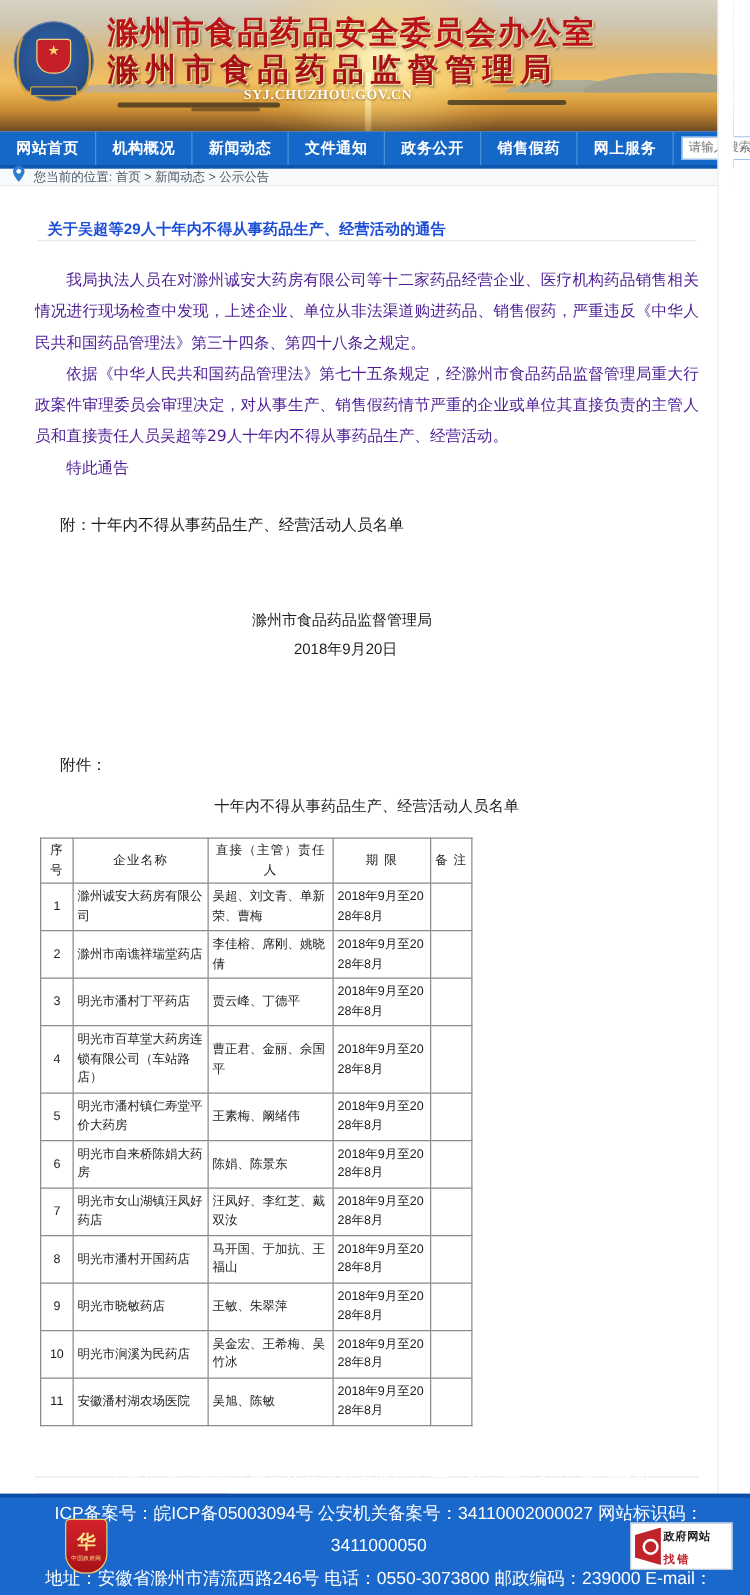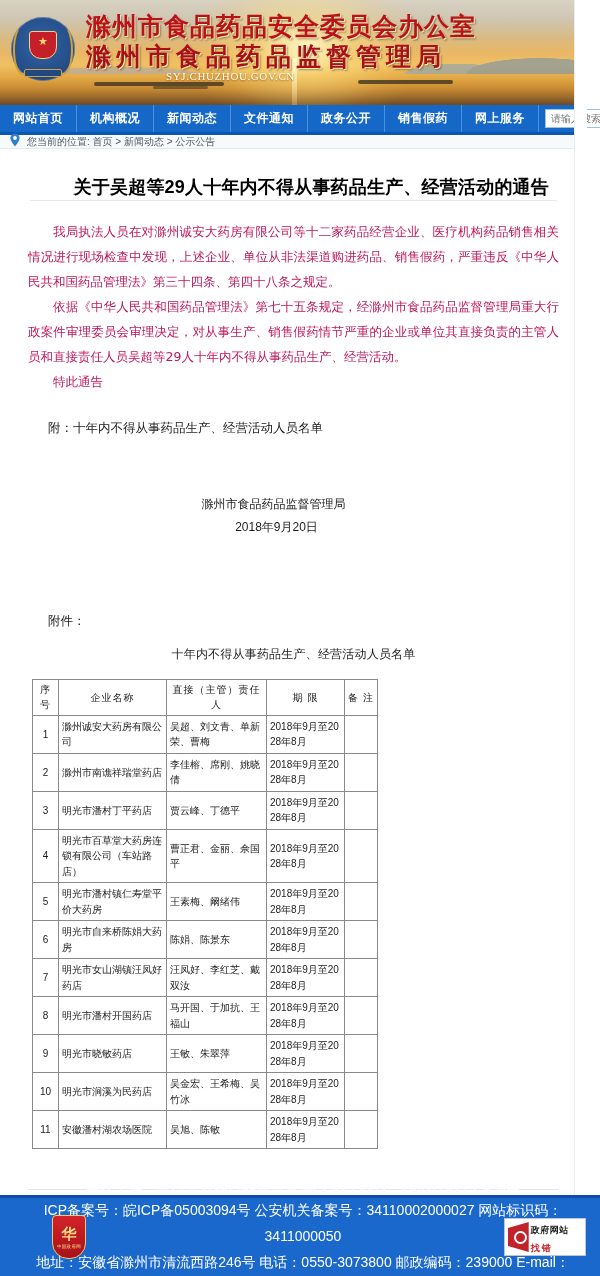--- a/index.html
+++ b/index.html
@@ -119,24 +119,24 @@
     margin-top: 5px;
     font-size: 25px;
     font-weight: bold;
     letter-spacing: 5px;
     color: #a8101a;
     text-shadow: 1px 1px 0 #ffe9a8, 2px 2px 2px rgba(0,0,0,.35);
     white-space: nowrap;
   }
   .banner-url {
     position: absolute;
-    left: 123px; top: 70px;
+    left: 152px; top: 70px;
     font-size: 11px;
     letter-spacing: .6px;
-    font-weight: normal;
+    font-weight: bold;
     color: #ffffff;
     text-shadow: 0 1px 2px rgba(120,70,10,.85);
     font-family: "Liberation Serif", serif;
     padding-left: 43px;
   }
 
   .cursor-arrow {
     position: absolute;
     left: 578px; top: 10px;
     width: 0; height: 0;
@@ -204,24 +204,24 @@
     white-space: nowrap;
   }
 
   
   .article {
     width: 587px;
     background: #ffffff;
     padding: 0 28px;
   }
   .art-title {
-    text-align: right;
-    font-size: 18px;
+    text-align: left;
+    font-size: 12px;
     font-weight: bold;
-    color: #000000;
+    color: #1d4ed8;
     padding: 26px 10px 0;
     line-height: 1.4;
     letter-spacing: .2px;
   }
   .art-meta {
     text-align: center;
     font-size: 9px;
     color: #8d8d8d;
     padding: 14px 0 10px;
     letter-spacing: .2px;
@@ -229,21 +229,21 @@
   .art-meta .seg { margin: 0 4px; }
   .art-meta .fz { color: #8d8d8d; cursor: pointer; }
   .meta-rule {
     border-top: 1px solid #e8e8e8;
     margin: 0 2px 18px;
   }
 
   .body-text p {
     font-size: 12.5px;
     line-height: 2.0;
-    color: #be185d;
+    color: #4c1d95;
     text-indent: 2em;
     text-align: justify;
     font-family: "DejaVu Sans", "Liberation Sans", sans-serif;
   }
   .spacer-1 { height: 22px; }
   .attach-note {
     font-size: 12.5px;
     line-height: 2.0;
     color: #1c1c1c;
     text-indent: 1.6em;

